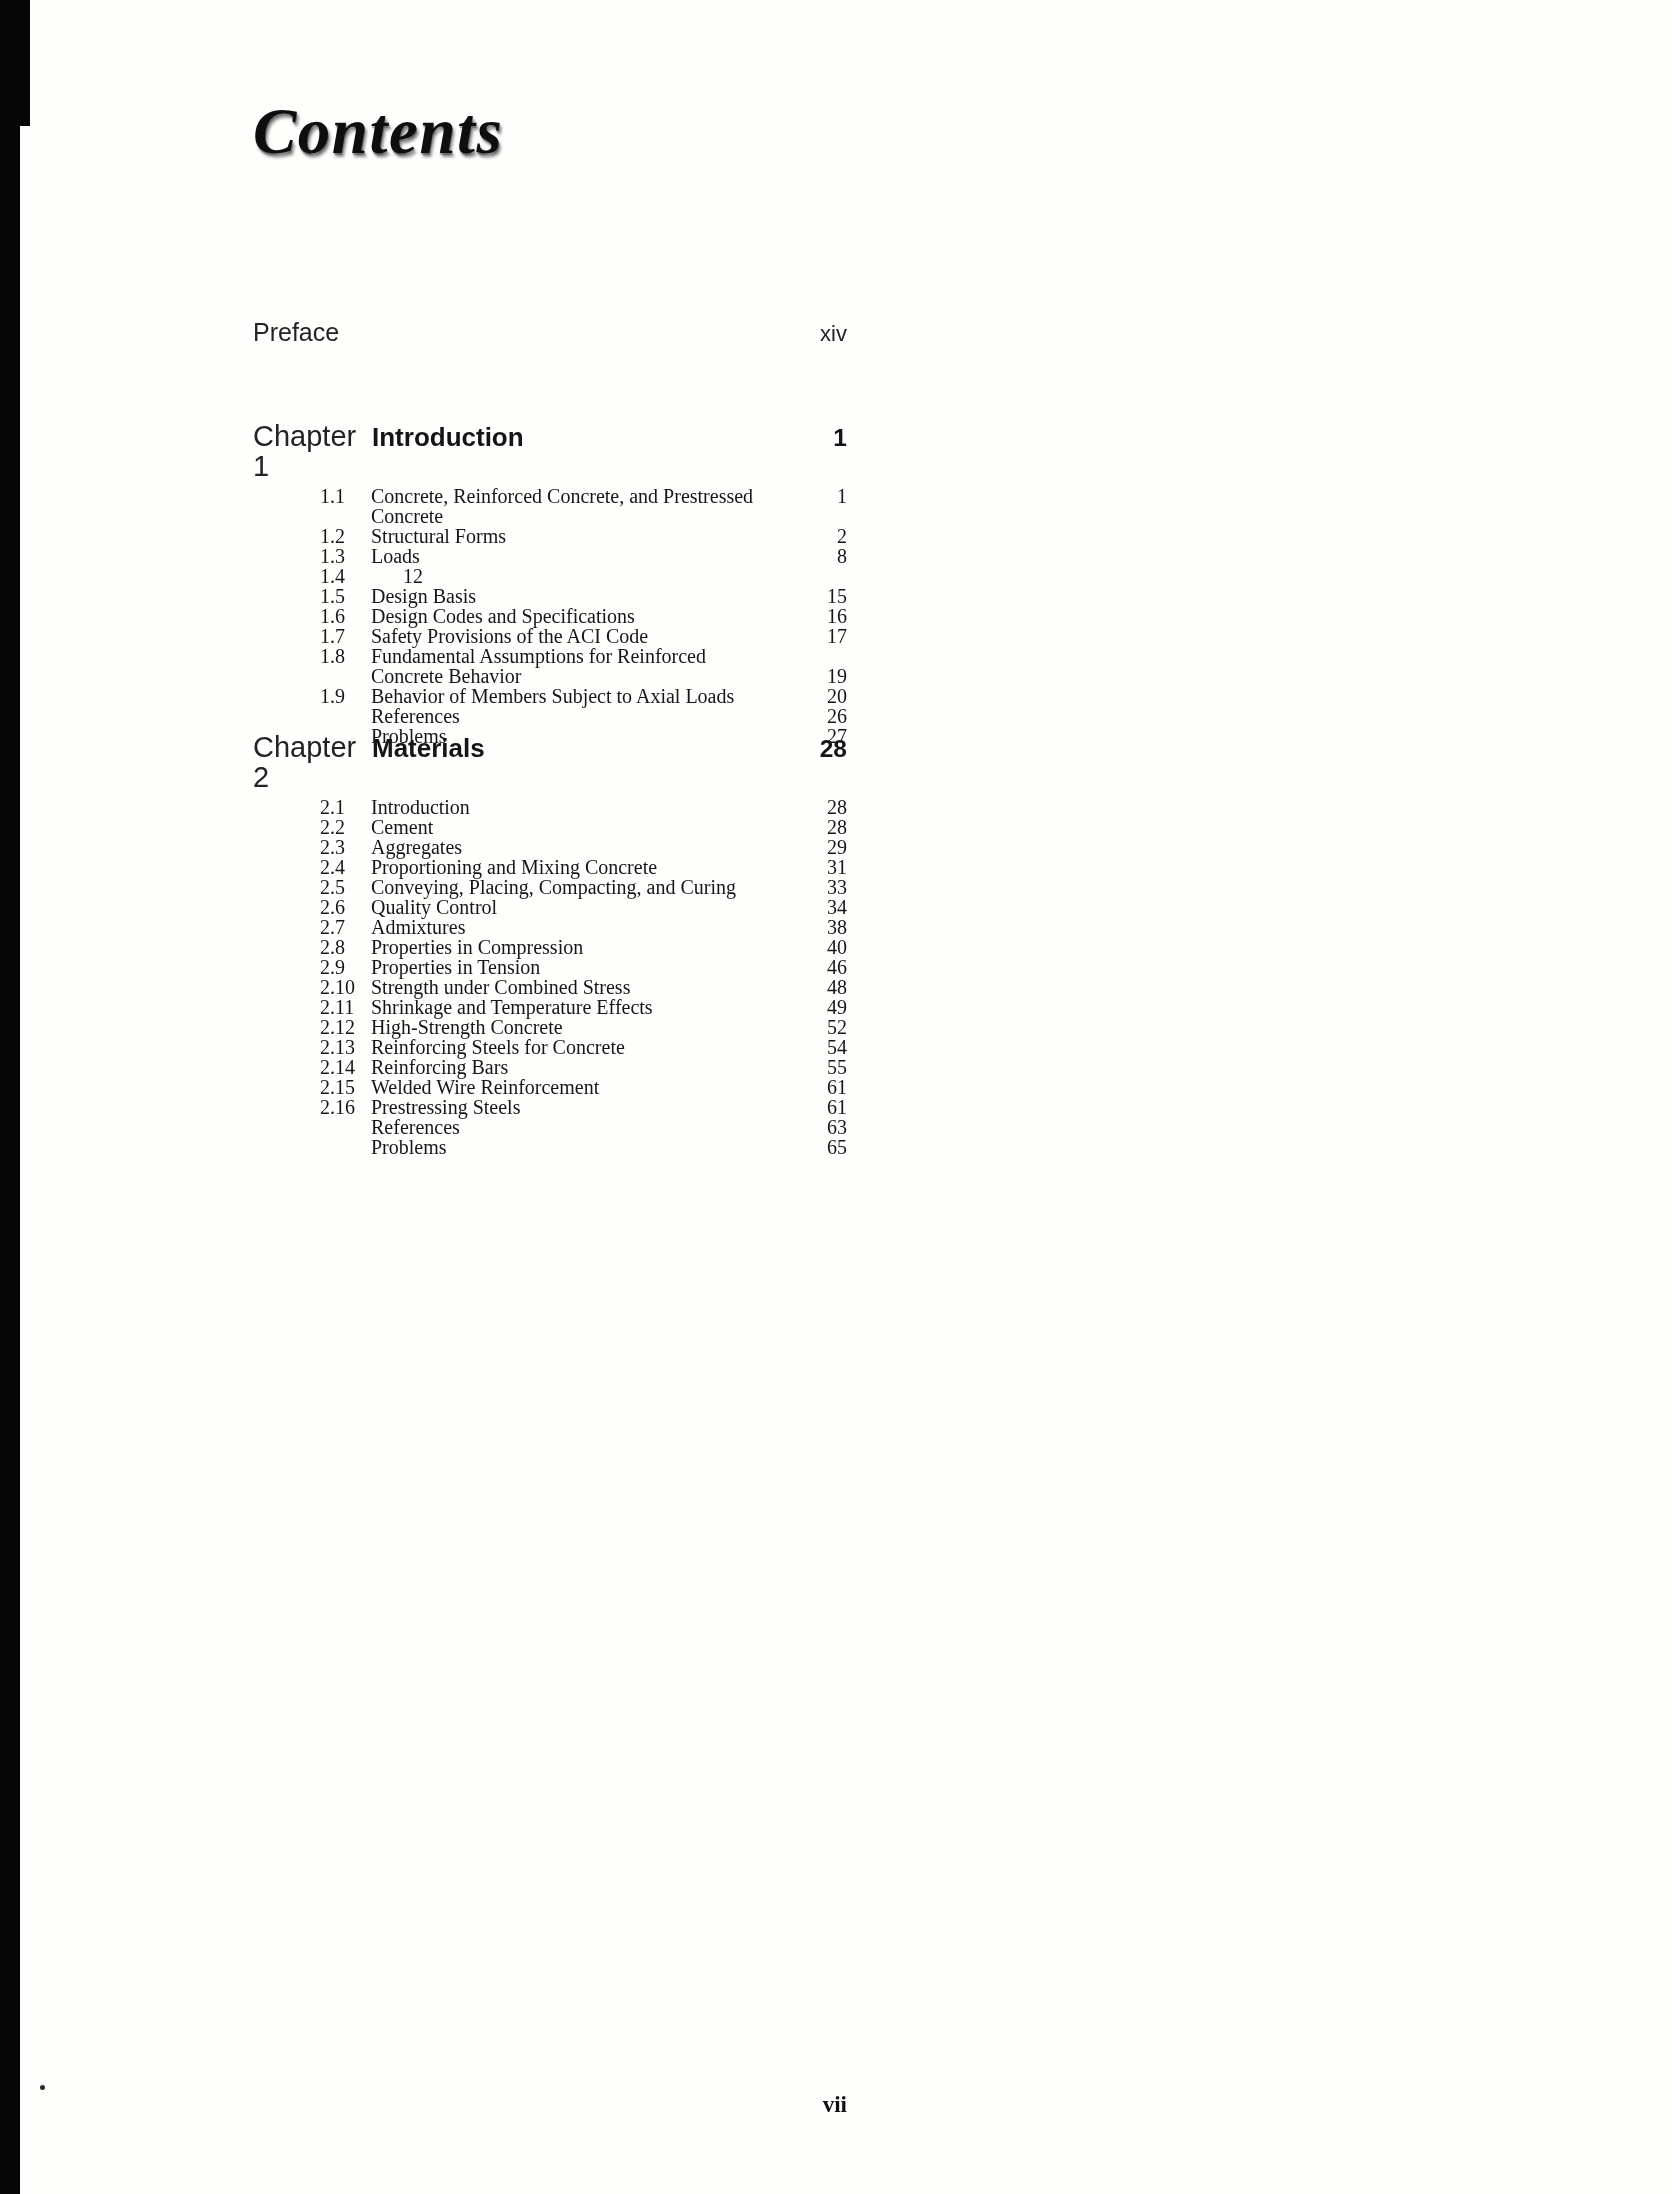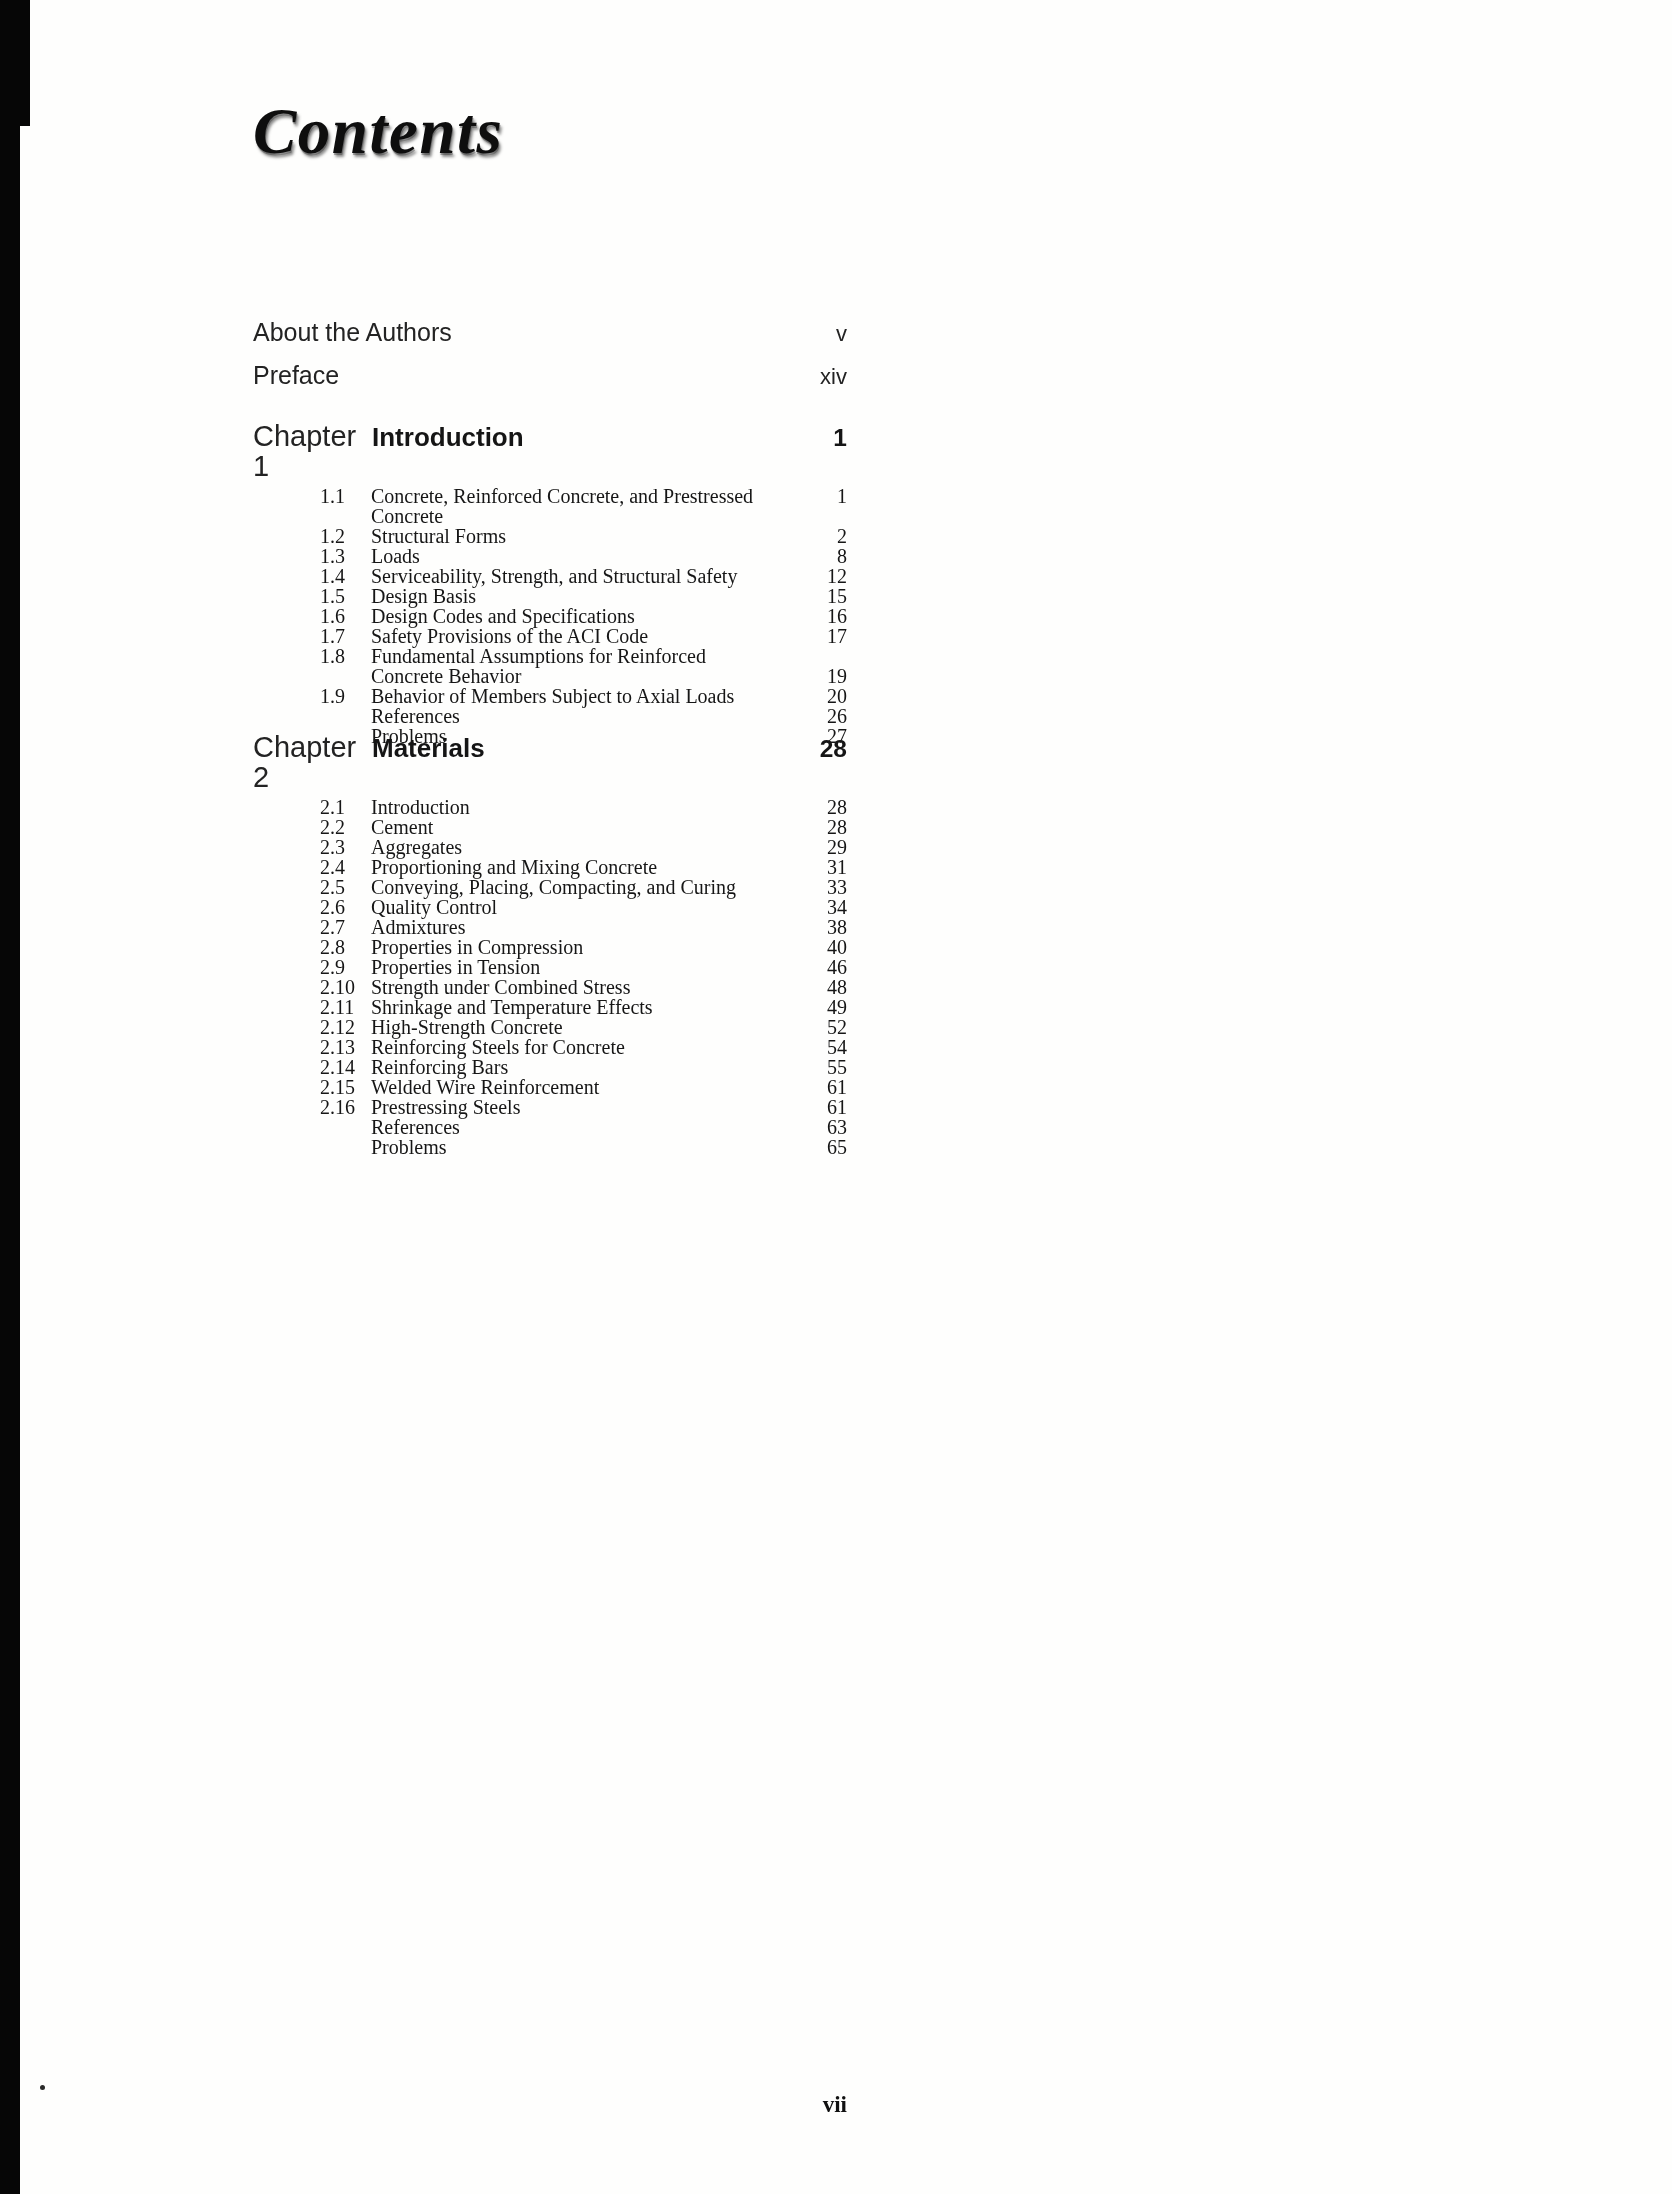--- a/index.html
+++ b/index.html
@@ -115,24 +115,20 @@
 <div class="page">
 
   <div class="scan-edge"></div>
   <div class="scan-edge-top"></div>
   <div class="scan-speck"></div>
 
   <h1 class="col doc-title">Contents</h1>
 
   <div class="col front-matter">
     <div class="fm-row">
-      <span class="fm-label">About the Authors</span>
-      <span class="fm-page">v</span>
-    </div>
-    <div class="fm-row">
       <span class="fm-label">Preface</span>
       <span class="fm-page">xiv</span>
     </div>
   </div>
 
   <div class="col chapter-block-1">
     <div class="chapter-head">
       <span class="chapter-label">Chapter 1</span>
       <span class="chapter-title">Introduction</span>
       <span class="chapter-page">1</span>
@@ -148,21 +144,20 @@
         <span class="sec-title">Structural Forms</span>
         <span class="sec-page">2</span>
       </div>
       <div class="toc-row">
         <span class="sec-num">1.3</span>
         <span class="sec-title">Loads</span>
         <span class="sec-page">8</span>
       </div>
       <div class="toc-row">
         <span class="sec-num">1.4</span>
-        <span class="sec-title">Serviceability, Strength, and Structural Safety</span>
         <span class="sec-page">12</span>
       </div>
       <div class="toc-row">
         <span class="sec-num">1.5</span>
         <span class="sec-title">Design Basis</span>
         <span class="sec-page">15</span>
       </div>
       <div class="toc-row">
         <span class="sec-num">1.6</span>
         <span class="sec-title">Design Codes and Specifications</span>

